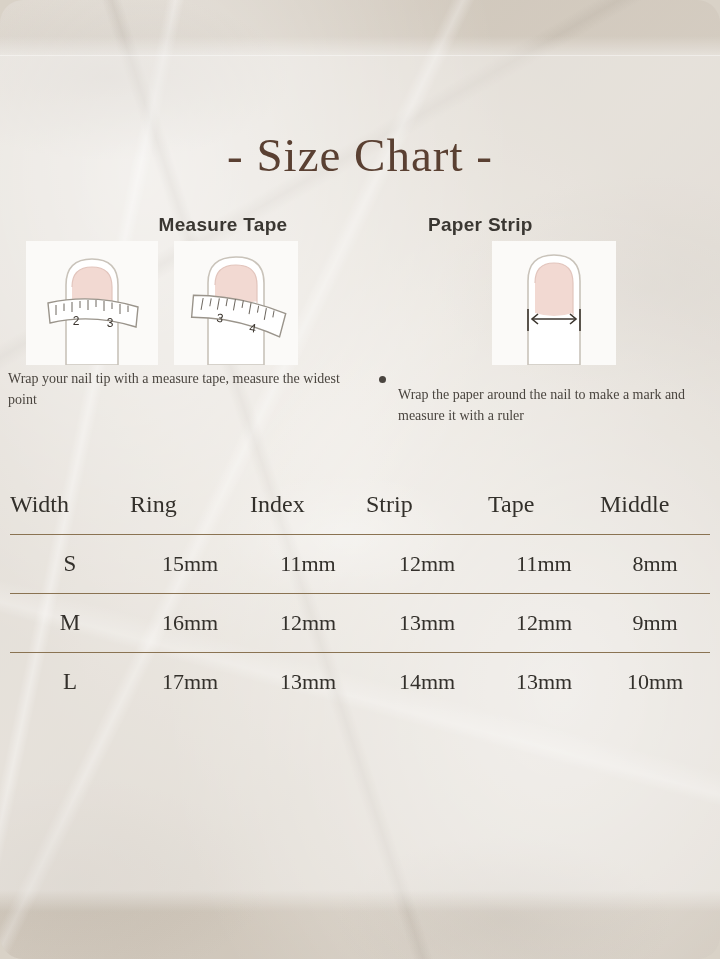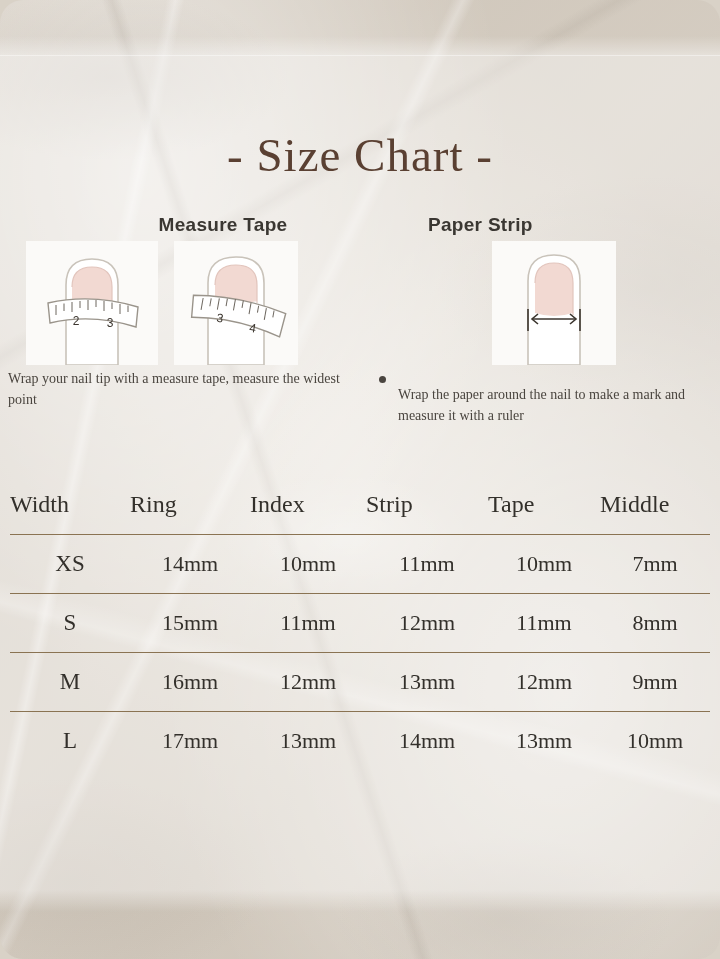--- a/index.html
+++ b/index.html
@@ -266,28 +266,20 @@
         <tr>
           <th class="col-w">Width</th>
           <th class="col-th">Ring</th>
           <th class="col-ix">Index</th>
           <th class="col-md">Strip</th>
           <th class="col-rg">Tape</th>
           <th class="col-pk">Middle</th>
         </tr>
       </thead>
       <tbody>
-        <tr>
-          <td class="rowlabel">XS</td>
-          <td>14mm</td>
-          <td>10mm</td>
-          <td>11mm</td>
-          <td>10mm</td>
-          <td>7mm</td>
-        </tr>
         <tr>
           <td class="rowlabel">S</td>
           <td>15mm</td>
           <td>11mm</td>
           <td>12mm</td>
           <td>11mm</td>
           <td>8mm</td>
         </tr>
         <tr>
           <td class="rowlabel">M</td>

